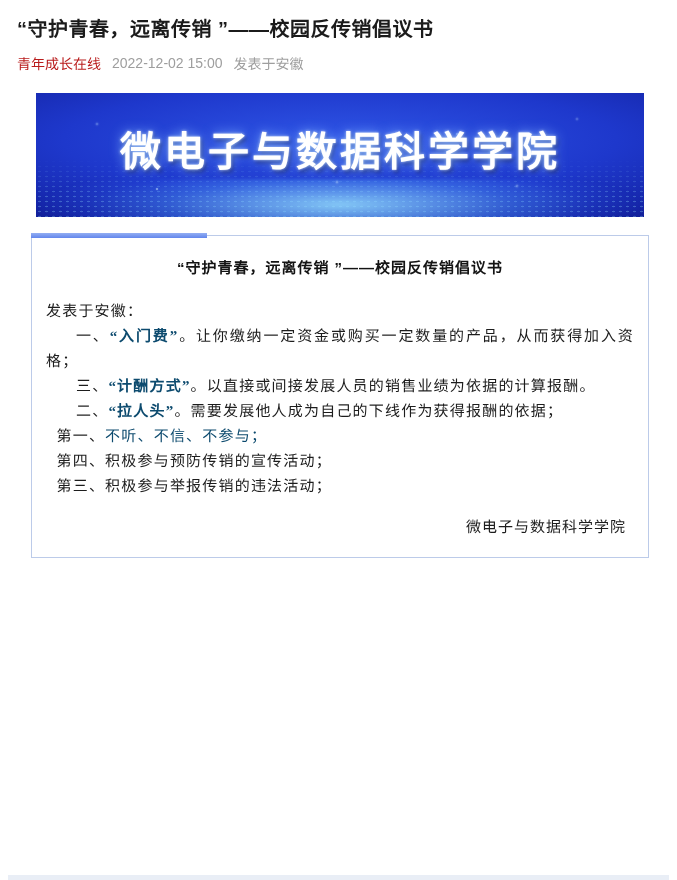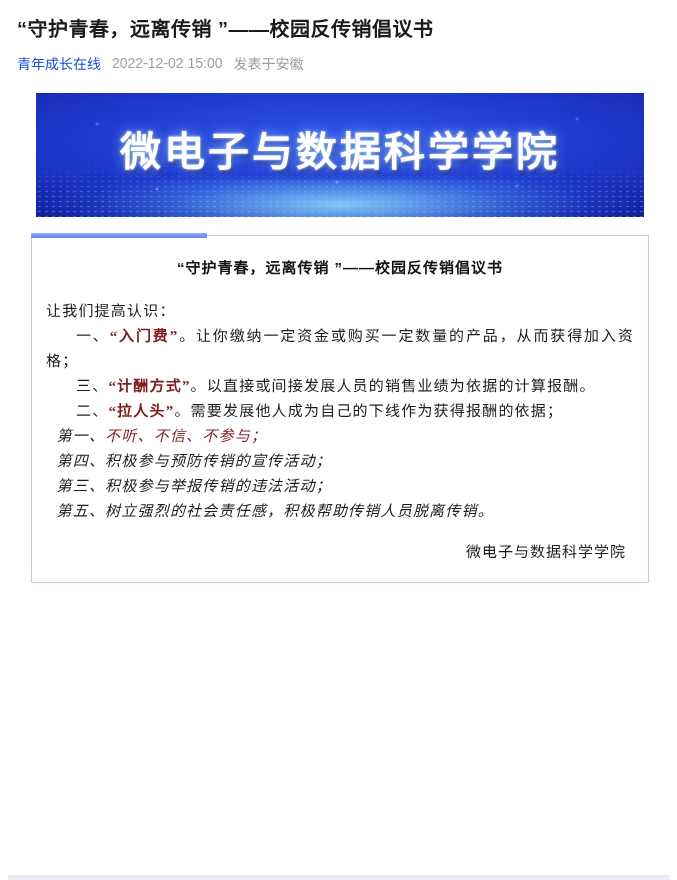--- a/index.html
+++ b/index.html
@@ -7,21 +7,21 @@
     width:677px;height:880px;background:#ffffff;position:relative;overflow:hidden;
     font-family:"Liberation Sans",sans-serif;
   }
   
   .article-header{padding:16px 17px 0 17px;}
   .page-title{
     margin:0 0 10px 0;font-size:20px;line-height:27px;font-weight:bold;
     color:#1b1b1b;letter-spacing:.5px;
   }
   .meta-row{display:flex;align-items:center;gap:11px;font-size:14px;color:#9e9e9e;}
-  .meta-row .account{color:#1d4ed8;cursor:pointer;}
+  .meta-row .account{color:#b91c1c;cursor:pointer;}
   
   .banner{
     margin:20px 33px 0 36px;height:124px;position:relative;overflow:hidden;
     display:flex;align-items:center;justify-content:center;
     background:radial-gradient(ellipse 130% 125% at 50% 38%,
       #2f55e6 0%,#1e38cc 35%,#1424a6 58%,#0a0e64 80%,#05053c 100%);
   }
   .banner-text{
     position:relative;z-index:3;color:#ffffff;font-weight:bold;font-size:41px;
     letter-spacing:3px;padding-bottom:14px;white-space:nowrap;
@@ -61,22 +61,22 @@
   .doc-title{
     text-align:center;font-weight:bold;font-size:15px;letter-spacing:1px;
     margin:6px 0 22px 0;font-family:"Liberation Sans",sans-serif;color:#141414;
   }
   .doc-p{
     margin:0;font-size:15px;line-height:25px;letter-spacing:1.2px;
     text-align:justify;
   }
   .indent-none{text-indent:0;}
   .indent-two{text-indent:2em;}
-  .indent-small{text-indent:0.7em;font-style:italic;}
-  .red{color:#7f1d1d;}
+  .indent-small{text-indent:0.7em;}
+  .red{color:#0c4a6e;}
   .bold{font-weight:bold;}
   .signature{
     margin-top:14px;text-align:right;font-size:15px;line-height:28px;
     letter-spacing:1px;padding-right:8px;
   }
   .bottom-strip{
     position:absolute;left:8px;right:8px;bottom:0;height:5px;background:#e9eef6;
   }
 </style>
 </head>
@@ -95,27 +95,26 @@
   <div class="dots"></div>
   <div class="wave"></div>
   <div class="stars"></div>
   <div class="banner-text">微电子与数据科学学院</div>
 </div>
 
 <div class="doc-box">
   <div class="doc-accent"></div>
   <div class="doc-title">“守护青春，远离传销 ”——校园反传销倡议书</div>
   <div id="doc-paragraphs">
-      <p class="doc-p indent-none"><span>让我们提高认识：</span></p>
+      <p class="doc-p indent-none"><span>发表于安徽：</span></p>
       <p class="doc-p indent-two"><span>一、</span><span class="red bold">“入门费”</span><span>。让你缴纳一定资金或购买一定数量的产品，从而获得加入资格；</span></p>
       <p class="doc-p indent-two"><span>三、</span><span class="red bold">“计酬方式”</span><span>。以直接或间接发展人员的销售业绩为依据的计算报酬。</span></p>
       <p class="doc-p indent-two"><span>二、</span><span class="red bold">“拉人头”</span><span>。需要发展他人成为自己的下线作为获得报酬的依据；</span></p>
       <p class="doc-p indent-small"><span>第一、</span><span class="red">不听、不信、不参与；</span></p>
       <p class="doc-p indent-small"><span>第四、积极参与预防传销的宣传活动；</span></p>
       <p class="doc-p indent-small"><span>第三、积极参与举报传销的违法活动；</span></p>
-      <p class="doc-p indent-small"><span>第五、树立强烈的社会责任感，积极帮助传销人员脱离传销。</span></p>
     </div>
   <div class="signature">
     <div>微电子与数据科学学院</div>
   </div>
 </div>
 
 <div class="bottom-strip"></div>
 
 </body></html>

